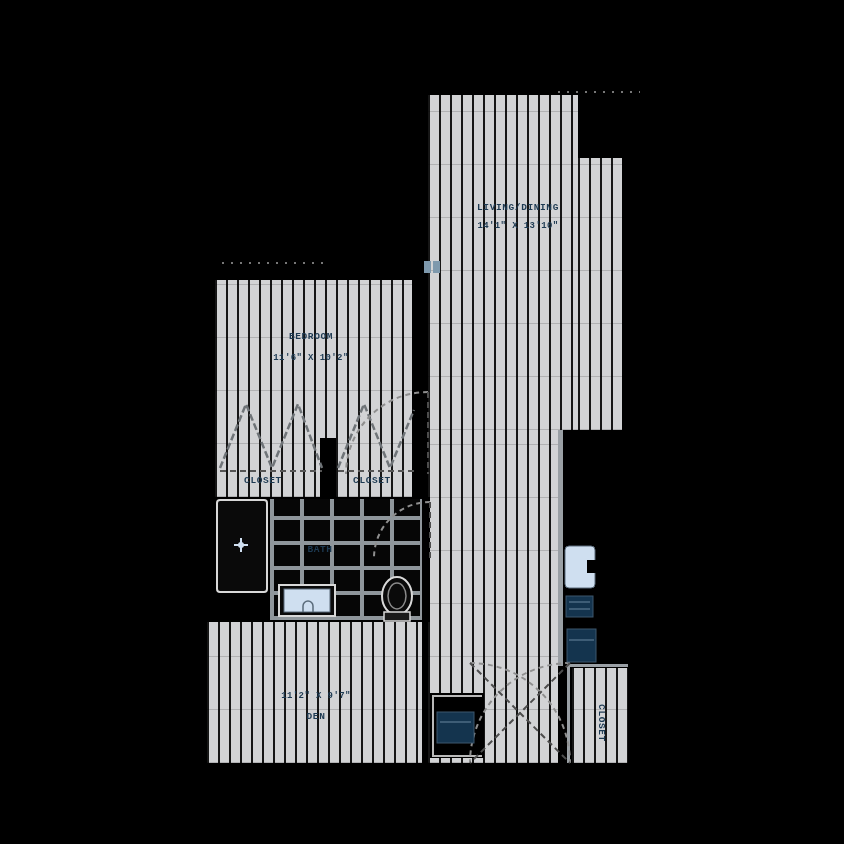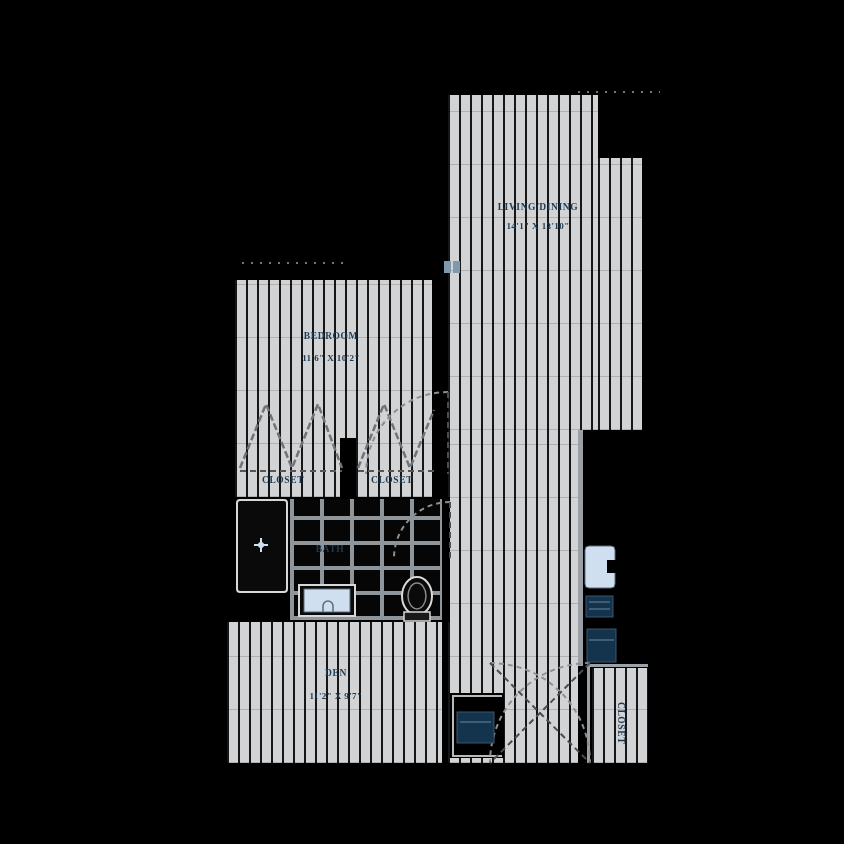--- a/index.html
+++ b/index.html
@@ -1,20 +1,19 @@
 <!DOCTYPE html>
 <html style="--background: #000000; --floor-plank: #d2d3d5; --plank-gap: #161616; --label-text: #1d3a52; --fixture-dark: #14344e; --fixture-light: #cfdff0; --line-gray: #9aa0a5; --tile-line: #8f969b;"><head>
 <meta charset="utf-8">
 <style>
   html,body{margin:0;padding:0;background:#000;}
   .canvas{
     position:relative;width:754px;height:844px;overflow:hidden;
     background:var(--background,#000);
-    font-family:Liberation Serif, serif;
-    margin-left:20px;
+    font-family:Liberation Mono, monospace;
   }
   .floor{
     position:absolute;
     background:
       repeating-linear-gradient(0deg, rgba(0,0,0,0.16) 0 1px, transparent 1px 53px),
       repeating-linear-gradient(90deg, var(--plank-gap,#161616) 0 2px, var(--floor-plank,#d2d3d5) 2px 11px);
   }
   .tilefloor{
     position:absolute;
     background:
@@ -145,20 +144,20 @@
 
   <div class="label" style="left:518px;top:207px;">LIVING/DINING</div>
   <div class="label dims" style="left:518px;top:226px;">14'1" X 13'10"</div>
 
   <div class="label" style="left:311px;top:336px;">BEDROOM</div>
   <div class="label dims" style="left:311px;top:358px;">11'6" X 10'2"</div>
 
   <div class="label" style="left:263px;top:480px;">CLOSET</div>
   <div class="label" style="left:372px;top:480px;">CLOSET</div>
 
-  <div class="label" style="left:310px;top:549px;">BATH</div>
+  <div class="label" style="left:320px;top:549px;">BATH</div>
 
-  <div class="label" style="left:316px;top:673px;">DEN</div>
+  <div class="label" style="left:316px;top:716px;">DEN</div>
   <div class="label dims" style="left:316px;top:696px;">11'2" X 9'7"</div>
 
   <div class="label vlabel" style="left:601px;top:723px;">CLOSET</div>
 
 </div>
 
 </body></html>

